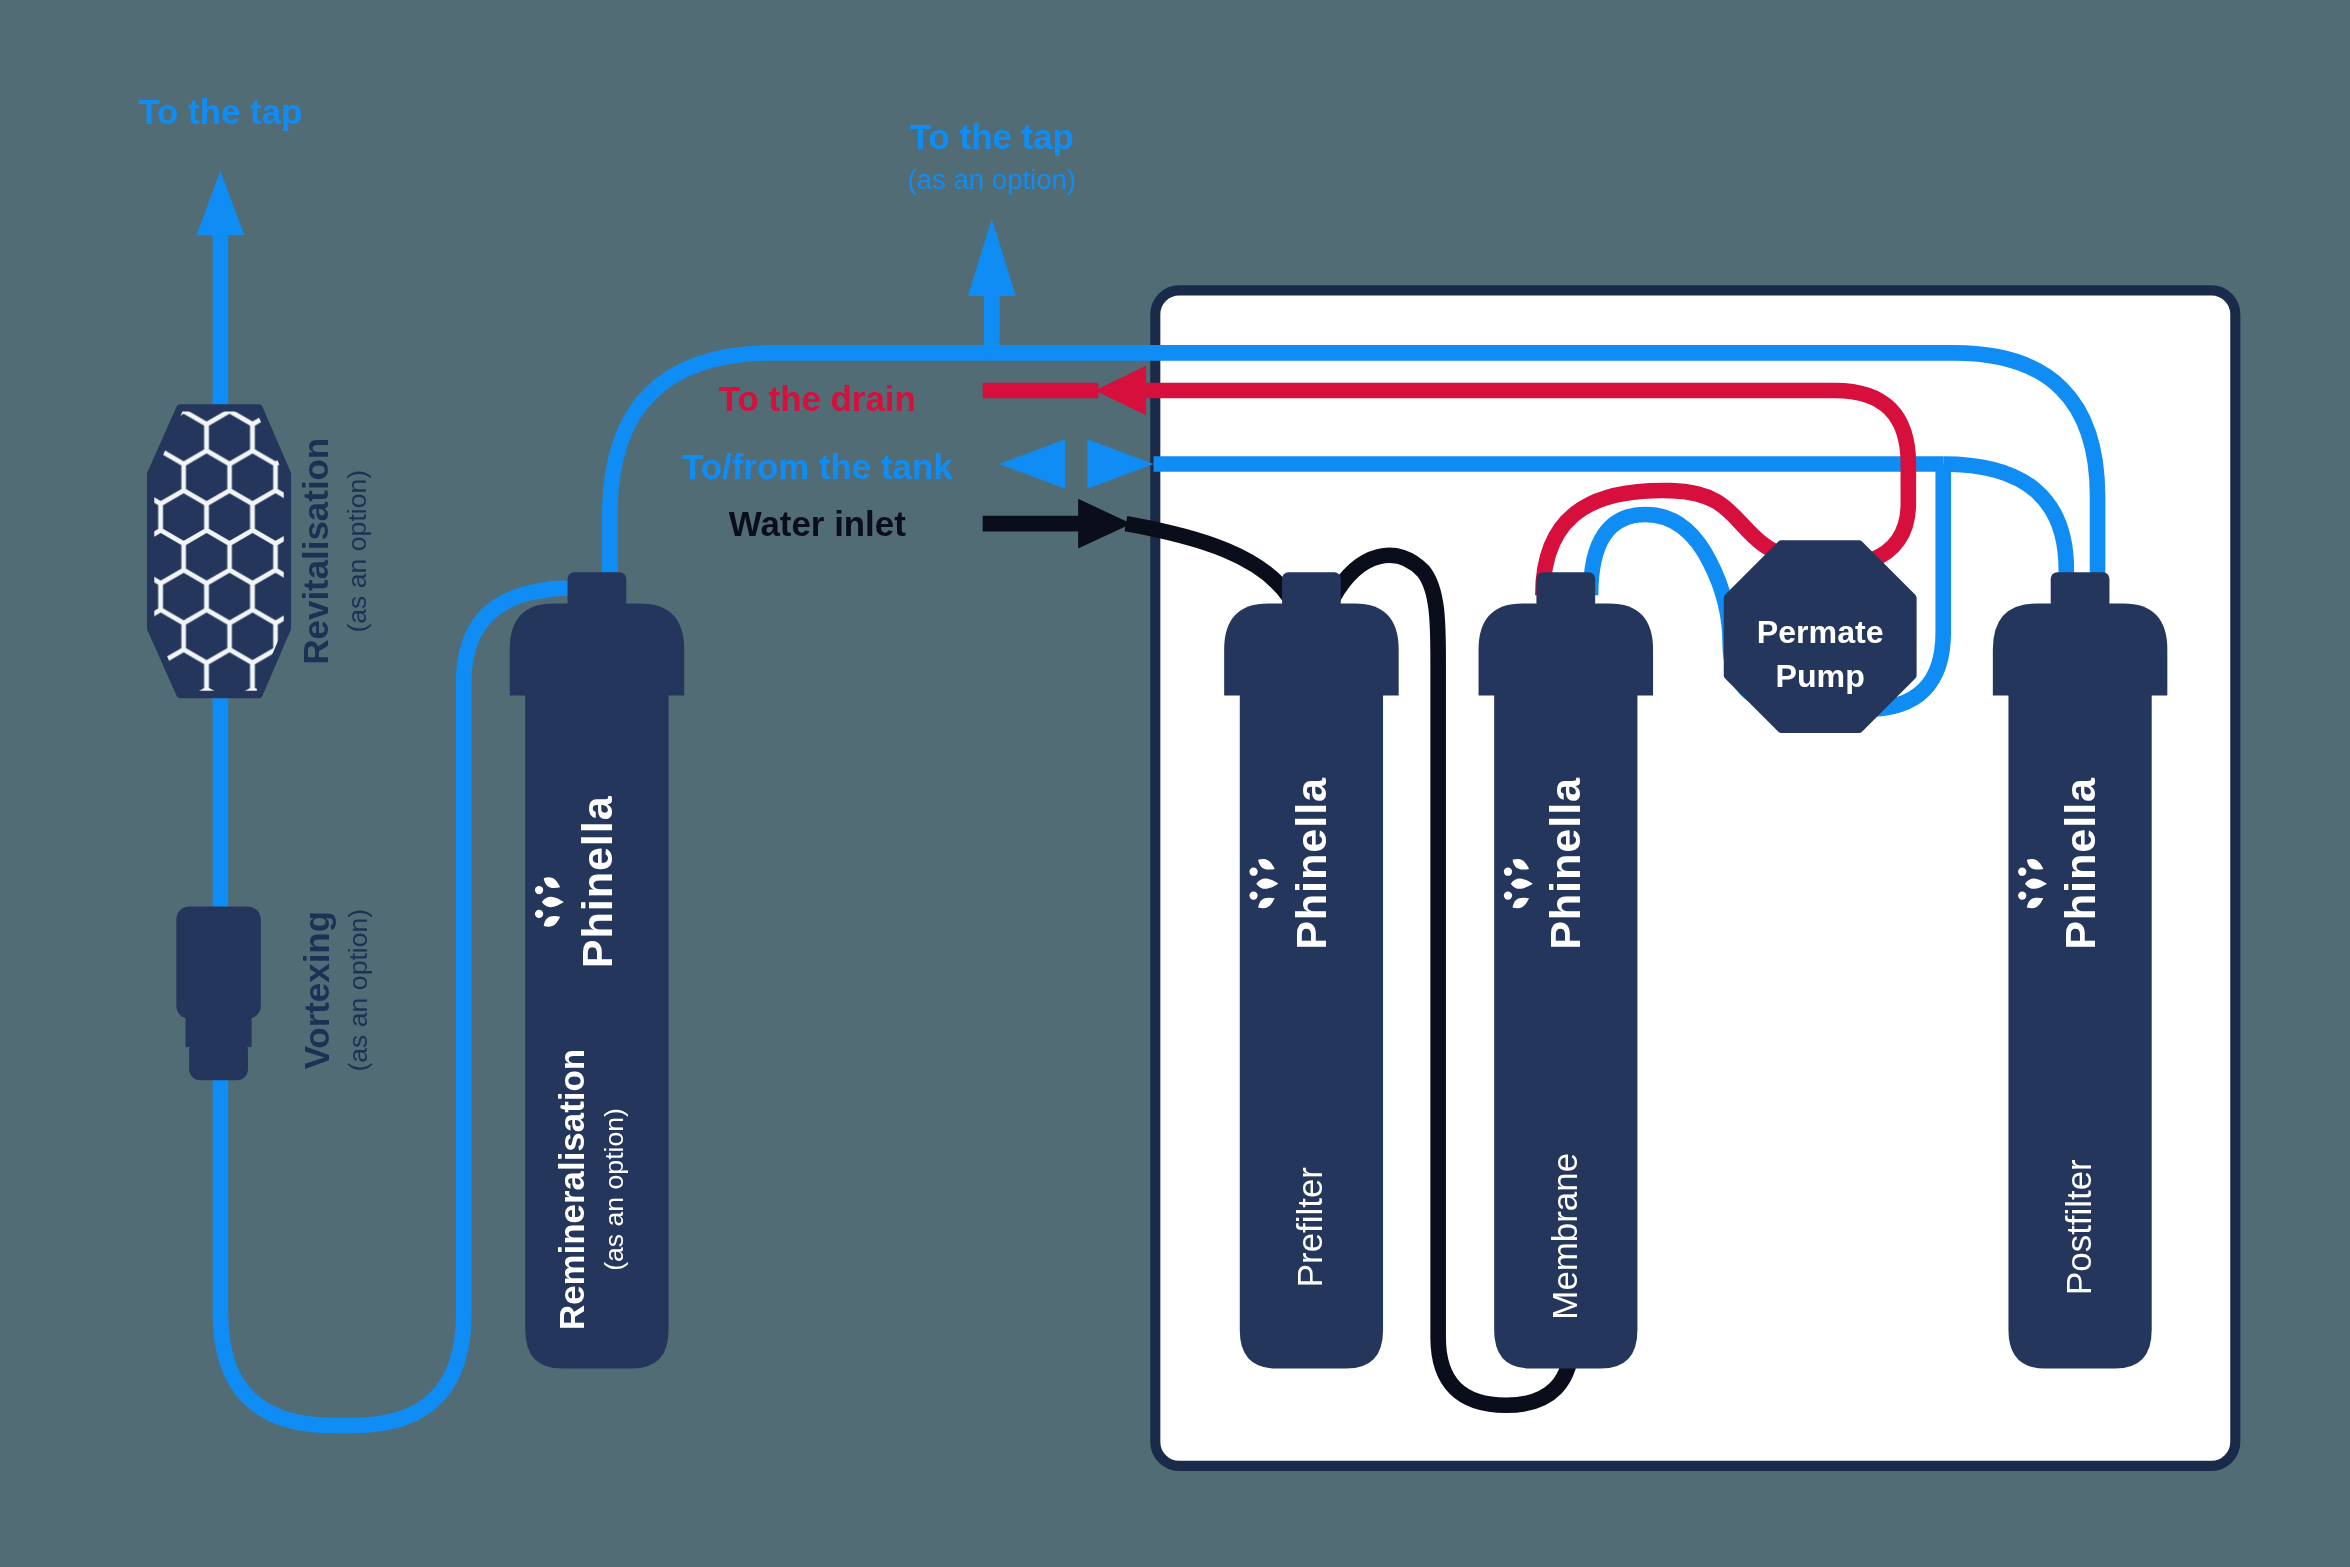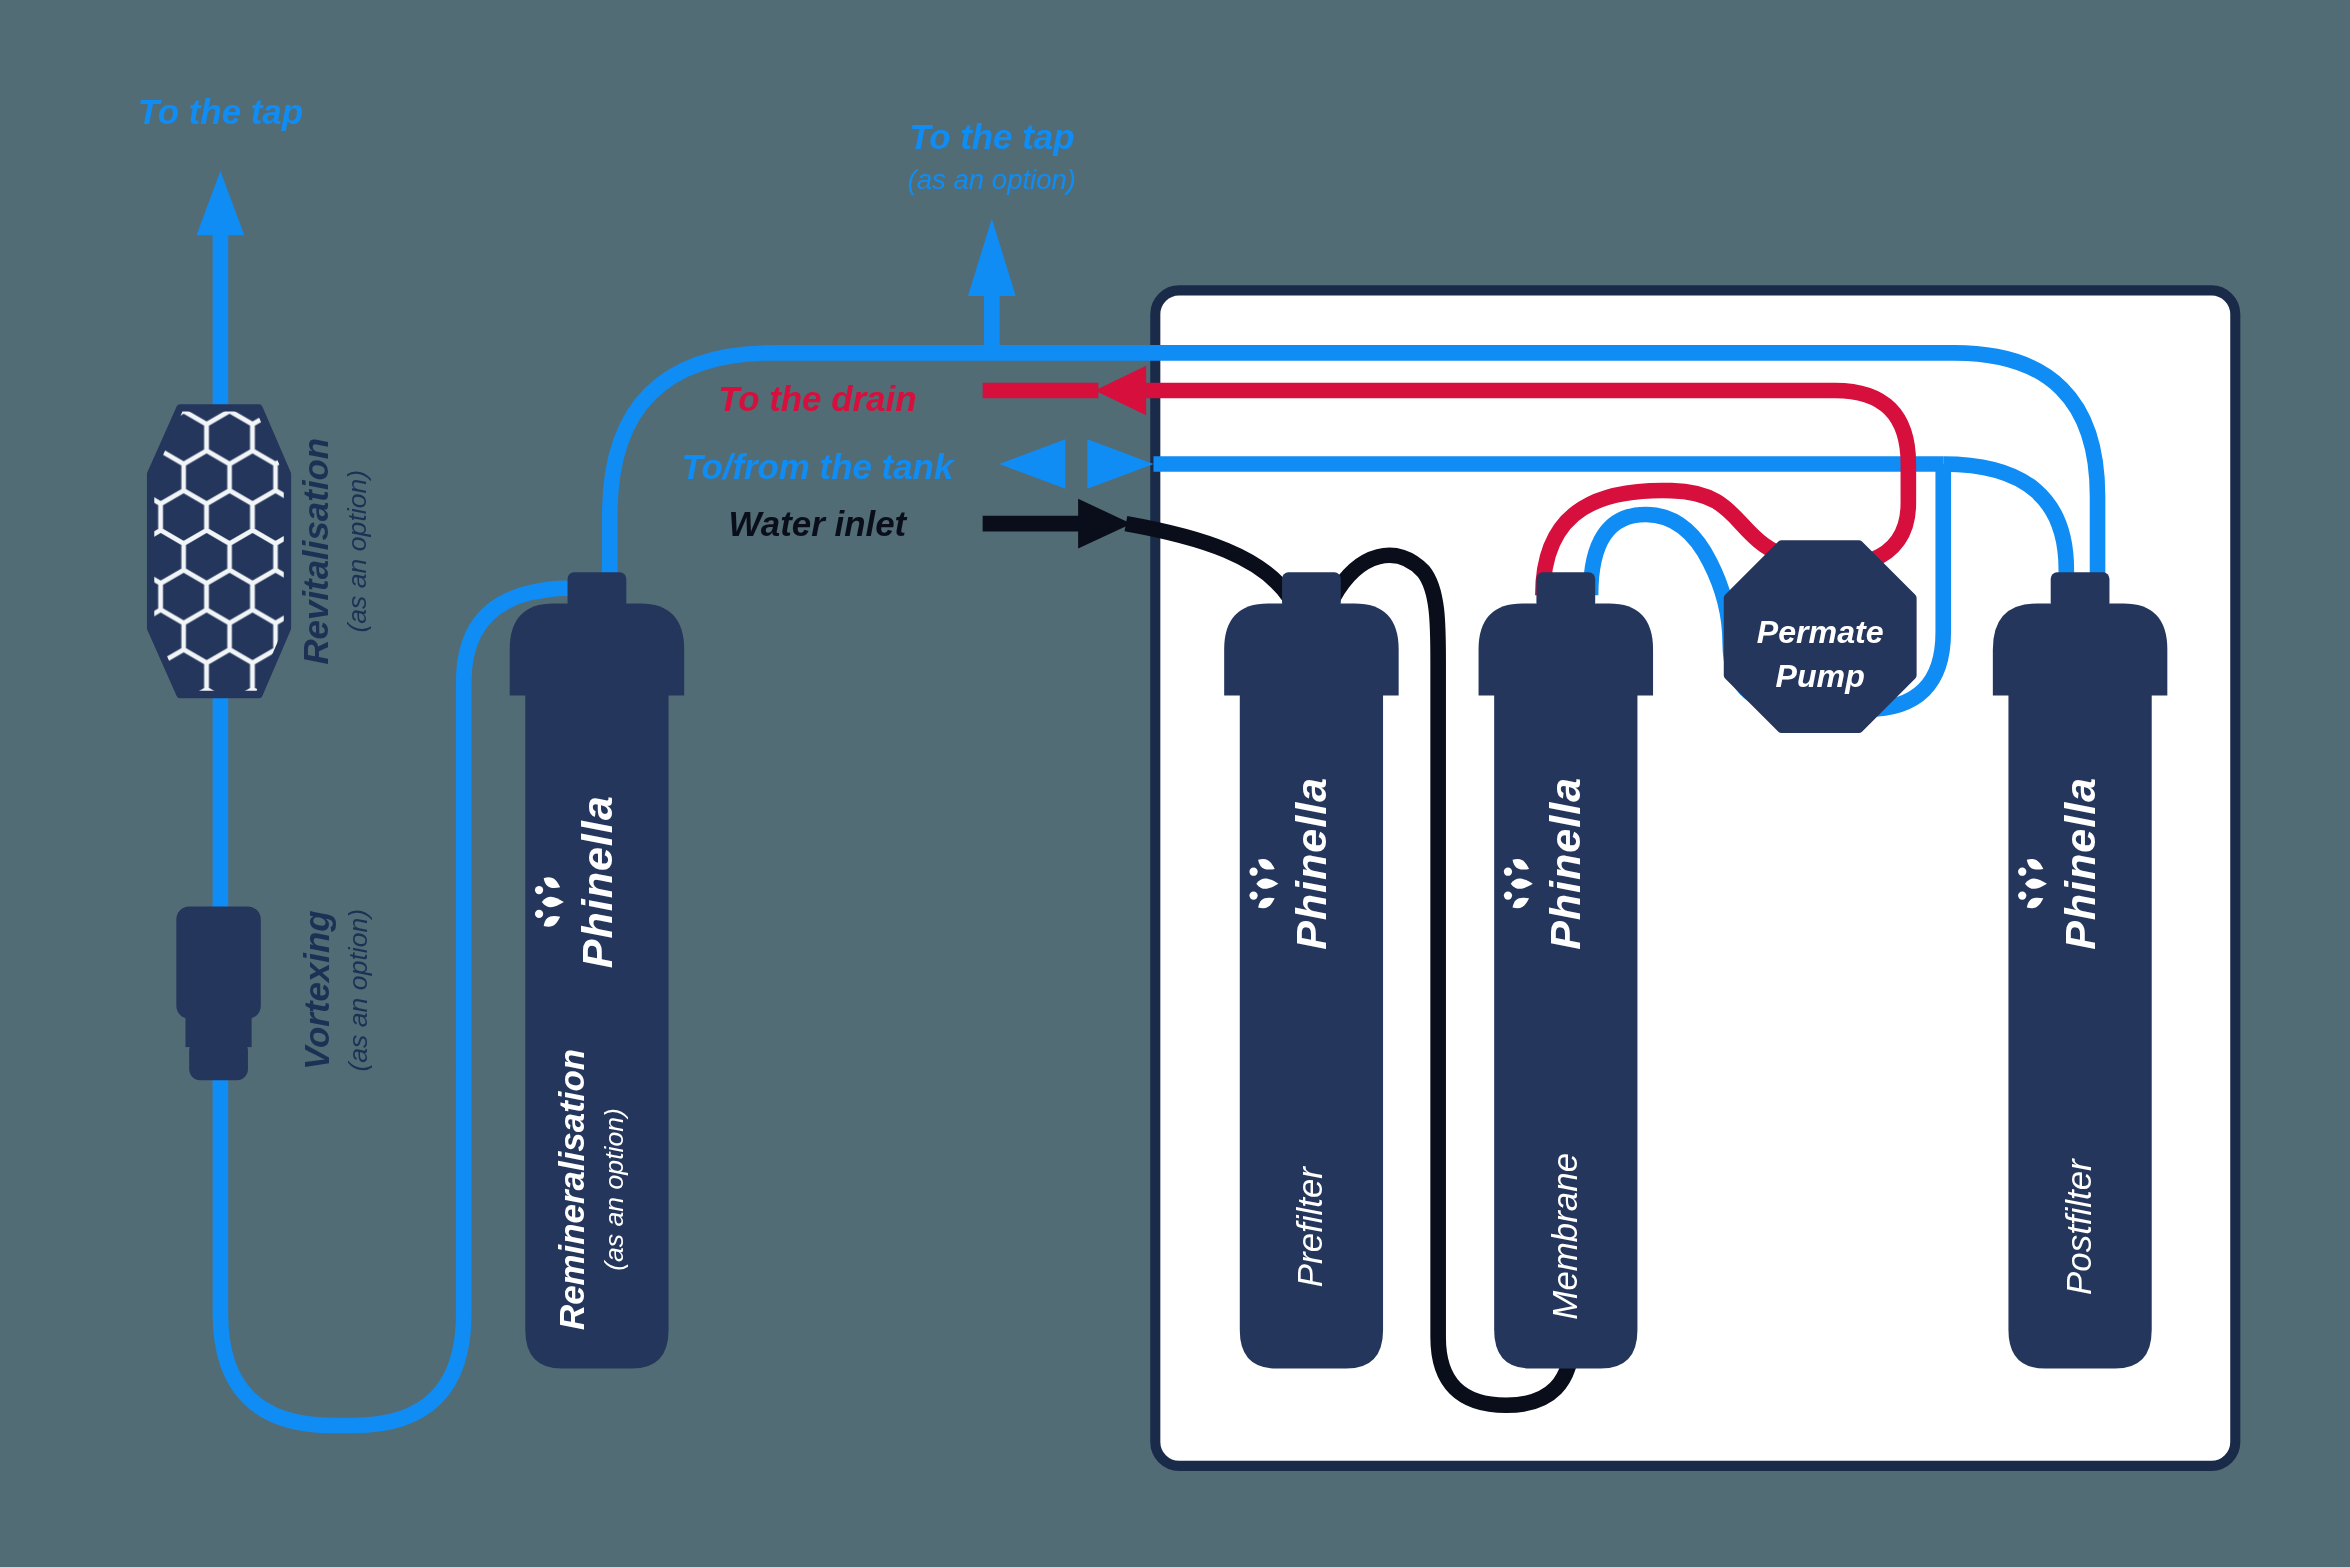--- a/index.html
+++ b/index.html
@@ -1,17 +1,17 @@
 <!DOCTYPE html>
 <html style="font-size:14.7px"><head>
 <meta charset="utf-8">
 <style>
   html,body{margin:0;padding:0;background:#526C76;}
   .stage{position:relative;width:2351px;height:1568px;overflow:hidden;
-         font-family:"Liberation Sans","DejaVu Sans",sans-serif;font-style:italic;}
+         font-family:"Liberation Sans","DejaVu Sans",sans-serif;}
   svg{position:absolute;left:0;top:0;display:block;}
   text{font-family:"Liberation Sans","DejaVu Sans",sans-serif;}
   .lbl-bold{font-weight:bold;font-size:38px;}
   .lbl-sub{font-weight:normal;font-size:30px;}
   .lbl-side{font-weight:bold;font-size:38px;}
   .lbl-side-sub{font-weight:normal;font-size:29px;}
   .brand{font-weight:bold;font-size:47px;letter-spacing:1px;}
   .cart-lbl{font-weight:normal;font-size:38px;}
   .pump-lbl{font-weight:bold;font-size:35px;}
 </style>

